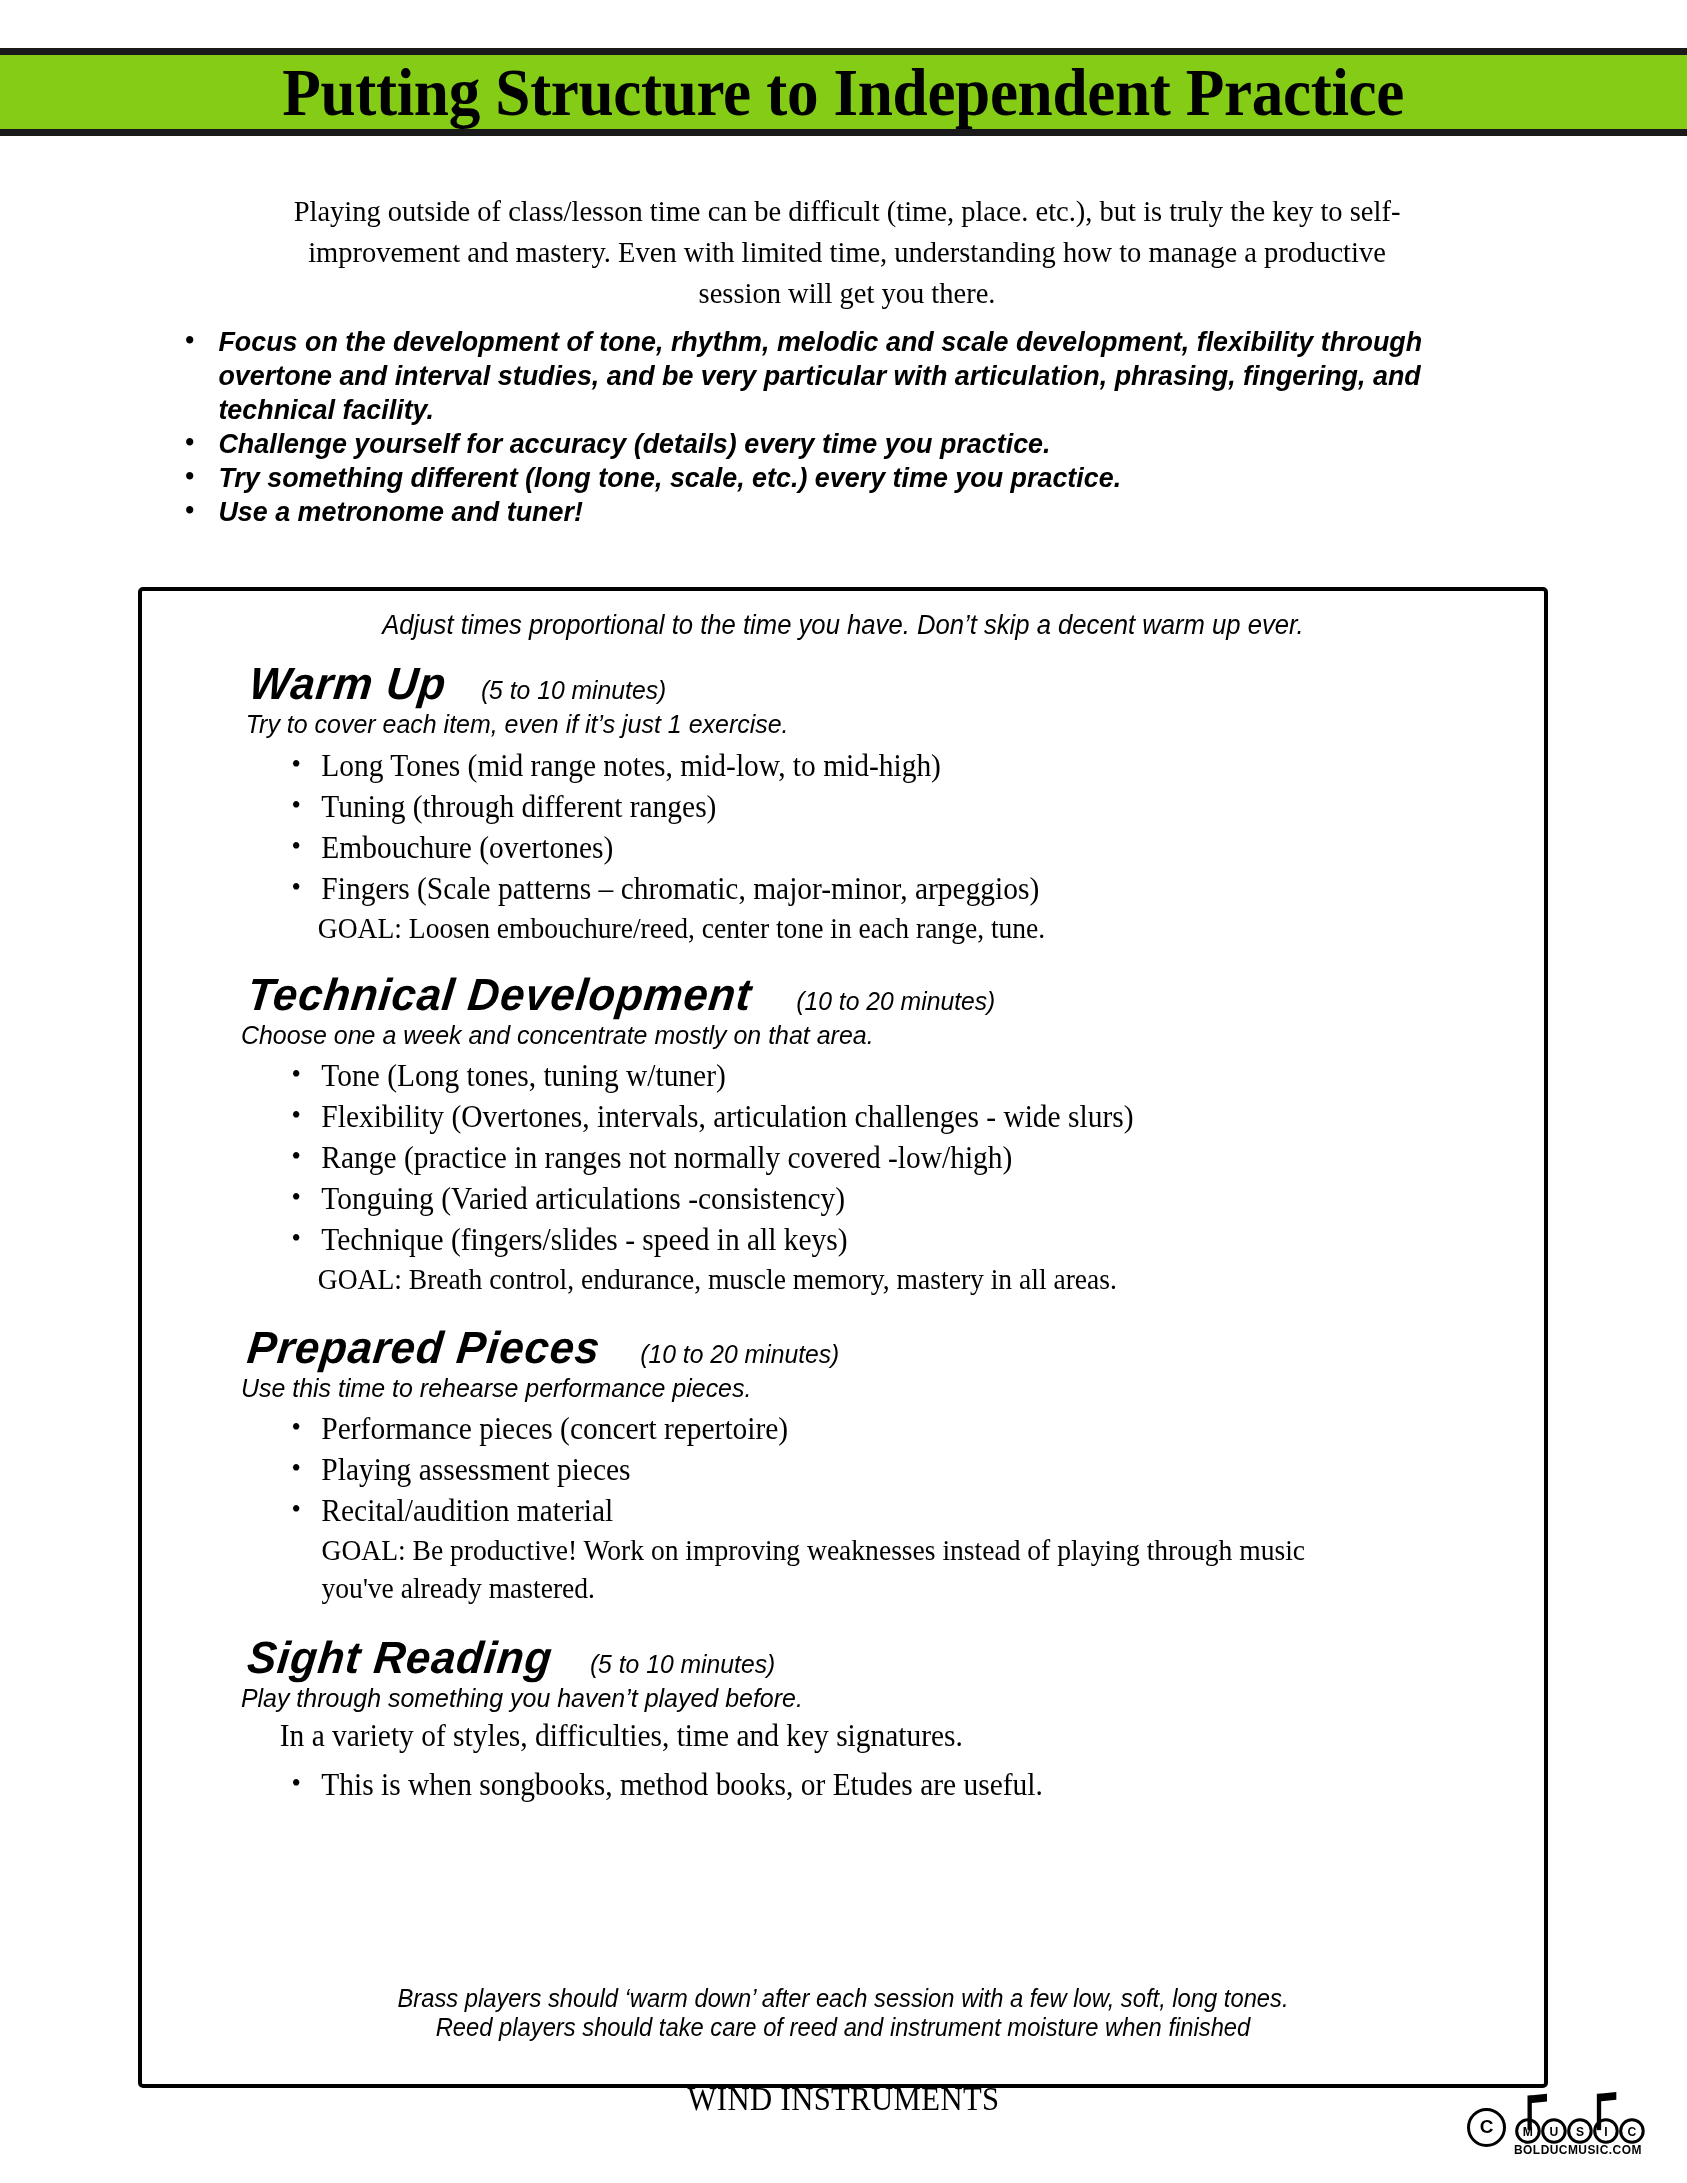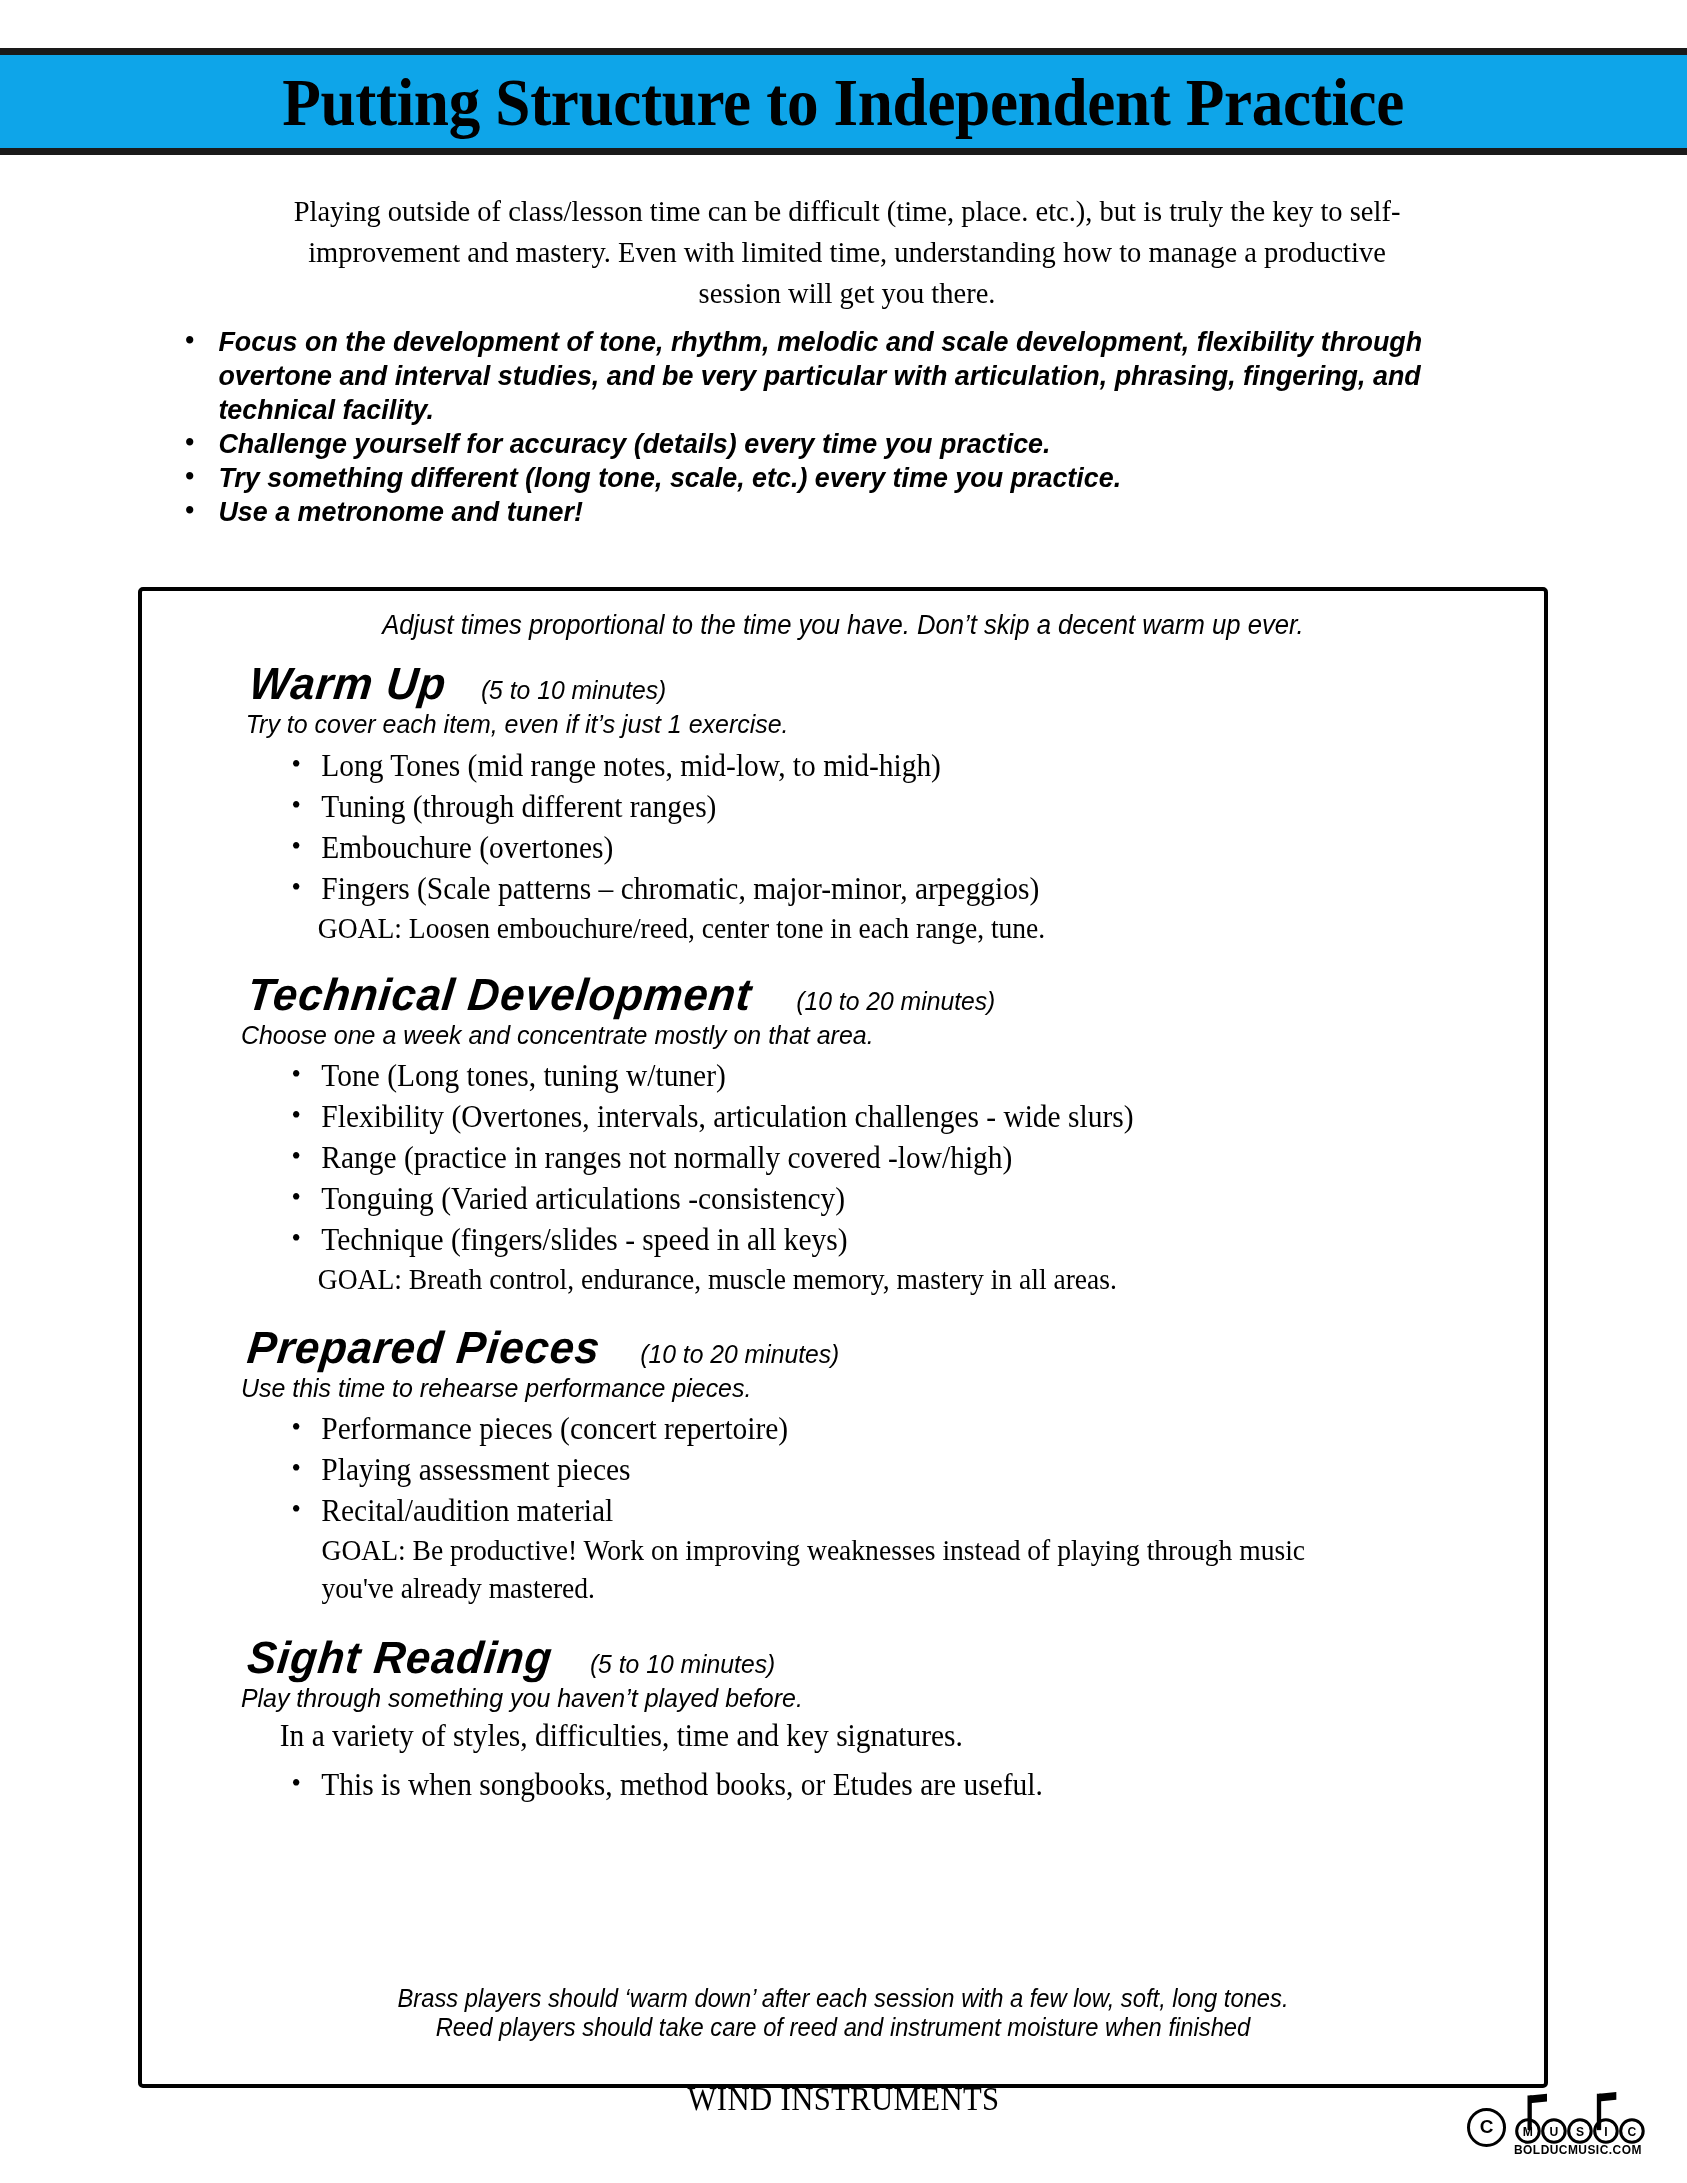--- a/index.html
+++ b/index.html
@@ -15,22 +15,22 @@
     color: #000000;
     overflow: hidden;
   }
 
   
   .banner {
     position: absolute;
     left: 0;
     top: 48px;
     width: 1687px;
-    height: 107px;
-    background: #0ea5e9;
+    height: 88px;
+    background: #84cc16;
     border-top: 7.9px solid #1a1a1a;
     border-bottom: 7.9px solid #1a1a1a;
     box-sizing: border-box;
     display: flex;
     align-items: center;
     justify-content: center;
   }
   .banner-title {
     font-family: "Liberation Serif", serif;
     font-weight: bold;

